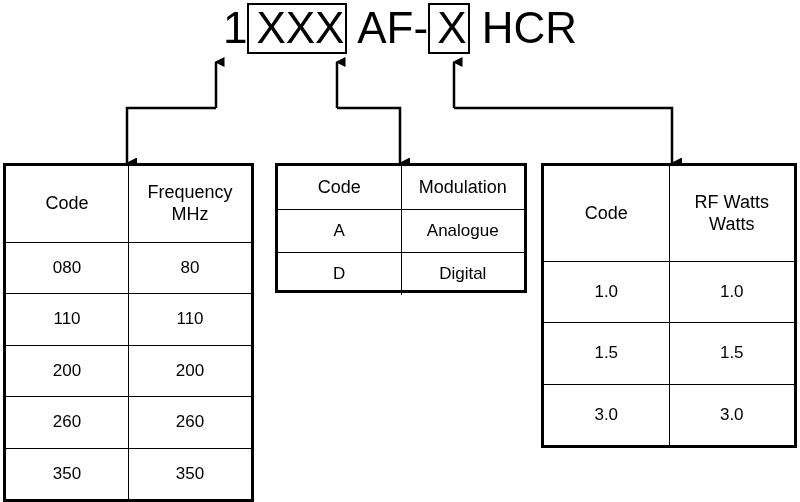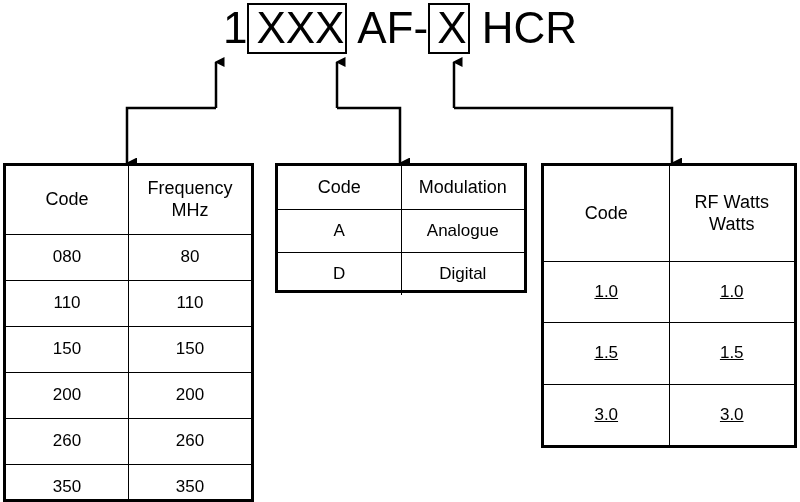--- a/index.html
+++ b/index.html
@@ -94,21 +94,21 @@
   #table-modulation{ left: 275px; top: 163px; width: 252px; height: 130px; }
   #table-rfpower   { left: 541px; top: 163px; width: 256px; height: 285px; }
 
   #table-frequency th { height: 68px; }
   #table-frequency td { height: 45px; margin-top: 44px; }
 
   #table-modulation th { height: 43px; }
   #table-modulation td { height: 42px; }
 
   #table-rfpower th { height: 68px; }
-  #table-rfpower td { height: 43px; text-decoration: underline; }
+  #table-rfpower td { height: 43px; }
 </style>
 </head>
 <body>
 
 <div id="partnumber">
   <div class="pn-row">
     <span class="pn-seg">1</span><span class="pn-box">XXX</span><span class="pn-seg"> AF-</span><span class="pn-box">X</span><span class="pn-seg"> HCR</span>
   </div>
 </div>
 
@@ -150,24 +150,20 @@
       </tr>
     <tr>
           <td>080</td>
           <td>80</td>
         </tr>
         <tr>
           <td>110</td>
           <td>110</td>
         </tr>
         <tr>
-          <td>150</td>
-          <td>150</td>
-        </tr>
-        <tr>
           <td>200</td>
           <td>200</td>
         </tr>
         <tr>
           <td>260</td>
           <td>260</td>
         </tr>
         <tr>
           <td>350</td>
           <td>350</td>

